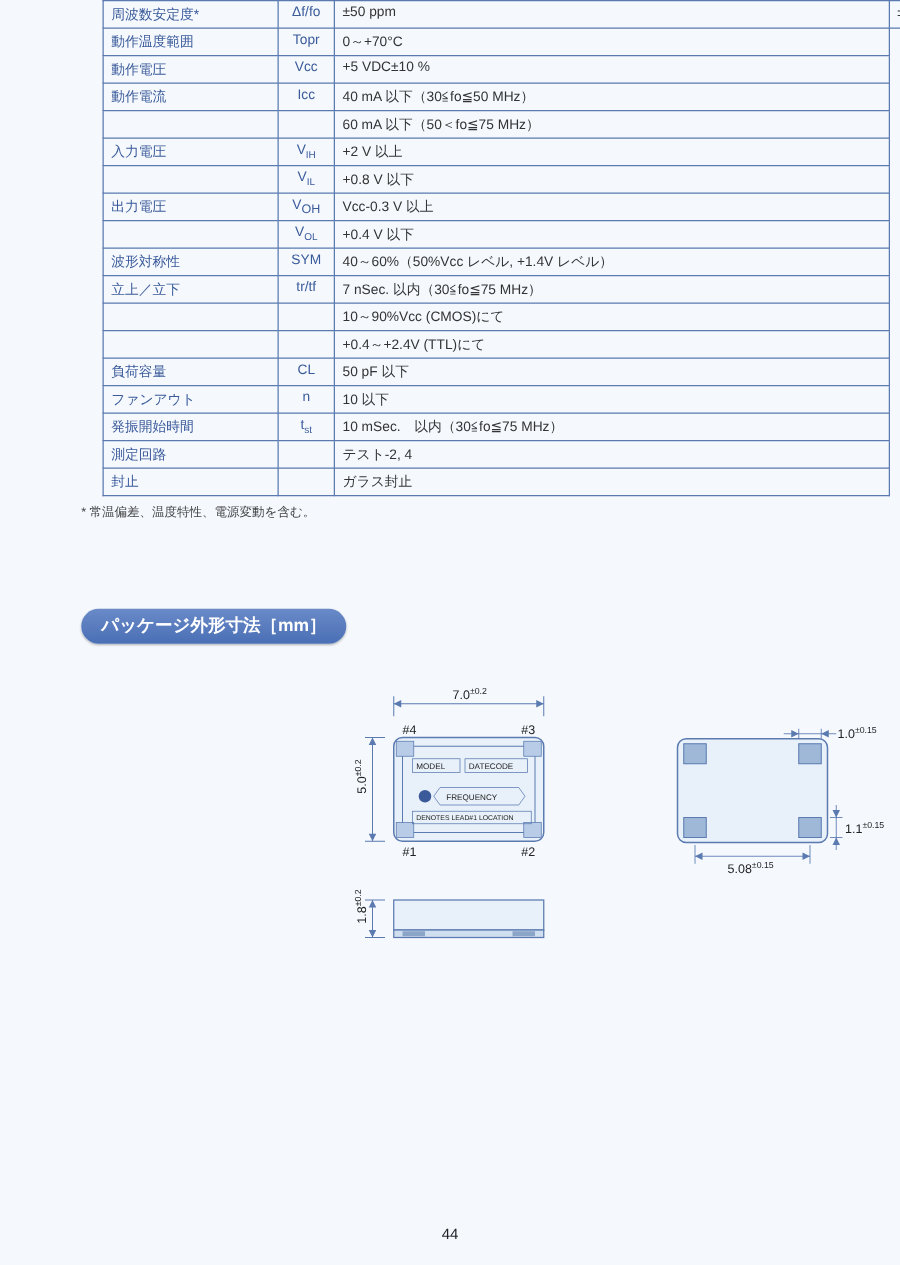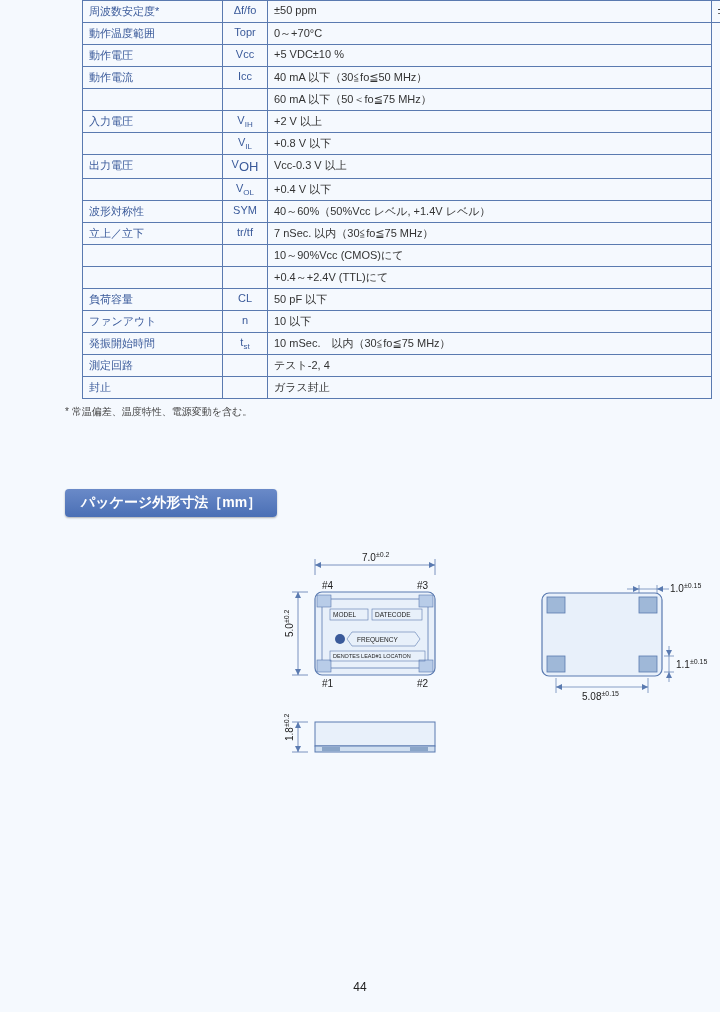--- a/index.html
+++ b/index.html
@@ -4,21 +4,21 @@
 <style>
 *{box-sizing:border-box;margin:0;padding:0}
 body{width:720px;height:1012px;background:#f5f9fe;font-family:"MS Gothic","Meiryo",sans-serif;font-size:11px;color:#222;position:relative;overflow:hidden}
 .page{padding:0 0 0 0}
 .spec-table{border-collapse:collapse;margin-left:82px;width:655px;font-size:11px}
 .spec-table td{border:1px solid #5a7ab0;padding:3px 6px;vertical-align:top}
 .spec-table td.label{width:140px;color:#3a5a9a}
 .spec-table td.sym{width:45px;text-align:center;color:#3a5a9a}
 .spec-table td.val{text-align:left;color:#333}
 .footnote{margin:6px 0 0 65px;font-size:10px;color:#444}
-.section-badge{display:inline-block;margin:70px 0 0 65px;background:linear-gradient(#6a8ac8 0%,#4a6fb5 100%);color:#fff;font-weight:bold;font-size:14px;padding:5px 16px;border-radius:4px;box-shadow:0 1px 2px rgba(0,0,0,.3)}
+.section-badge{display:inline-block;margin:70px 0 0 65px;background:linear-gradient(#6a8ac8 0%,#4a6fb5 100%);color:#fff;font-weight:bold;font-size:14px;padding:5px 16px;border-radius:14px;box-shadow:0 1px 2px rgba(0,0,0,.3)}
 .diagrams{position:relative;margin-top:30px;height:280px}
 .diagram-top{position:absolute;left:260px;top:0}
 .diagram-side{position:absolute;left:260px;top:160px}
 .diagram-pads{position:absolute;left:532px;top:28px}
 .pin-section{position:absolute;left:530px;top:175px;width:170px}
 .pin-title{font-size:11px;margin-bottom:3px;color:#222}
 .pin-table{border-collapse:collapse;width:172px;font-size:11px}
 .pin-table td{border:1px solid #5a7ab0;padding:3px 4px;text-align:center}
 .pin-table td.num{width:34px}
 .pagenum{position:absolute;left:0;right:0;bottom:18px;text-align:center;font-size:12px;color:#222}
@@ -62,21 +62,21 @@
           <td class="sym">V<sub style="font-size:8px">IH</sub></td>
           <td class="val">+2 V 以上</td>
         </tr>
         <tr>
           <td class="label" style="border-top: none;"></td>
           <td class="sym">V<sub style="font-size:8px">IL</sub></td>
           <td class="val">+0.8 V 以下</td>
         </tr>
         <tr>
           <td class="label">出力電圧</td>
-          <td class="sym">V<sub style="font-size:13px">OH</sub></td>
+          <td class="sym">V<sub style="font-size:10px">OH</sub></td>
           <td class="val">Vcc-0.3 V 以上</td>
         </tr>
         <tr>
           <td class="label" style="border-top: none;"></td>
           <td class="sym">V<sub style="font-size:8px">OL</sub></td>
           <td class="val">+0.4 V 以下</td>
         </tr>
         <tr>
           <td class="label">波形対称性</td>
           <td class="sym">SYM</td>

